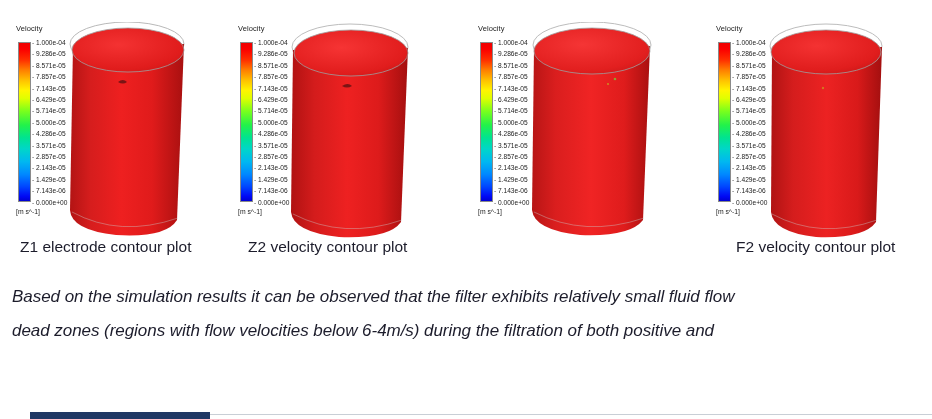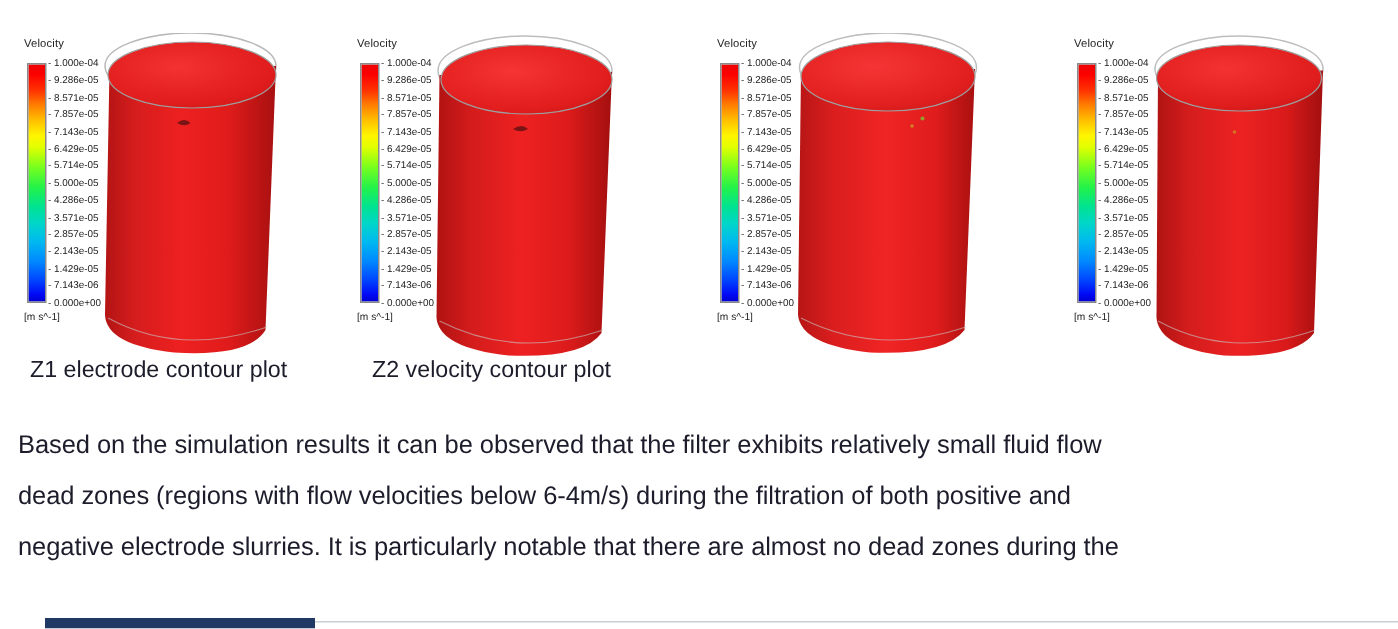--- a/index.html
+++ b/index.html
@@ -144,20 +144,21 @@
     left: 12px;
     top: 280px;
     width: 912px;
   }
   .body-line {
     font-size: 17px;
     line-height: 34px;
     color: #1c1c2b;
     white-space: nowrap;
     letter-spacing: -0.05px;
+    font-style: italic;
   }
 
   
   #bottom-bar {
     position: absolute;
     left: 30px;
     top: 412px;
     width: 180px;
     height: 7px;
     background: #1f3864;
@@ -375,22 +376,22 @@
         <circle cx="63" cy="66" r="1.2" fill="#d08a20" opacity="0.8"></circle>
         <path d="M 12,192 Q 60,218 117,198" fill="none" stroke="#c9c9c9" stroke-width="0.7" opacity="0.6"></path>
       </svg>
     </div>
   </div>
 </div>
 
 <div id="captions">
   <div class="caption cap-1">Z1 electrode contour plot</div>
   <div class="caption cap-2">Z2 velocity contour plot</div>
+  <div class="caption cap-4">F2 velocity contour plot</div>
 </div>
 
 <div id="body-text">
   <div class="body-line">Based on the simulation results  it can be observed that the filter exhibits relatively small fluid flow</div>
   <div class="body-line">dead zones (regions with flow velocities below 6-4m/s) during the filtration of both positive and</div>
-  <div class="body-line">negative electrode slurries. It is particularly notable that there are almost no dead zones during the</div>
 </div>
 
 <div id="bottom-bar"></div>
 <div id="bottom-rule"></div>
 
 </body></html>

